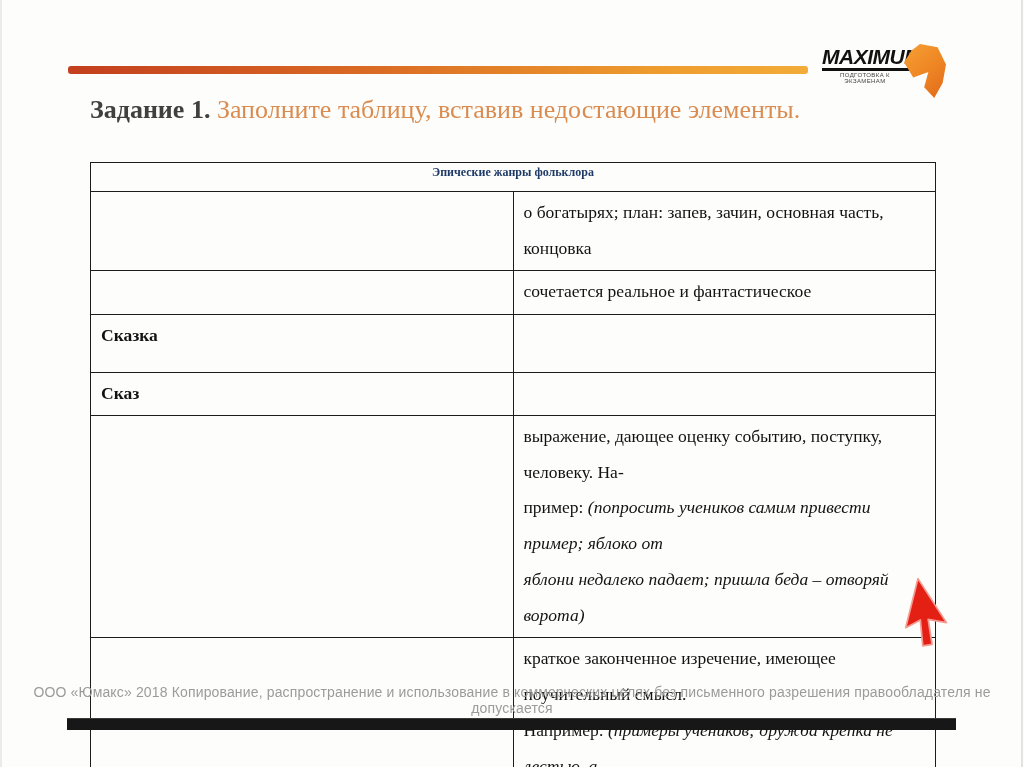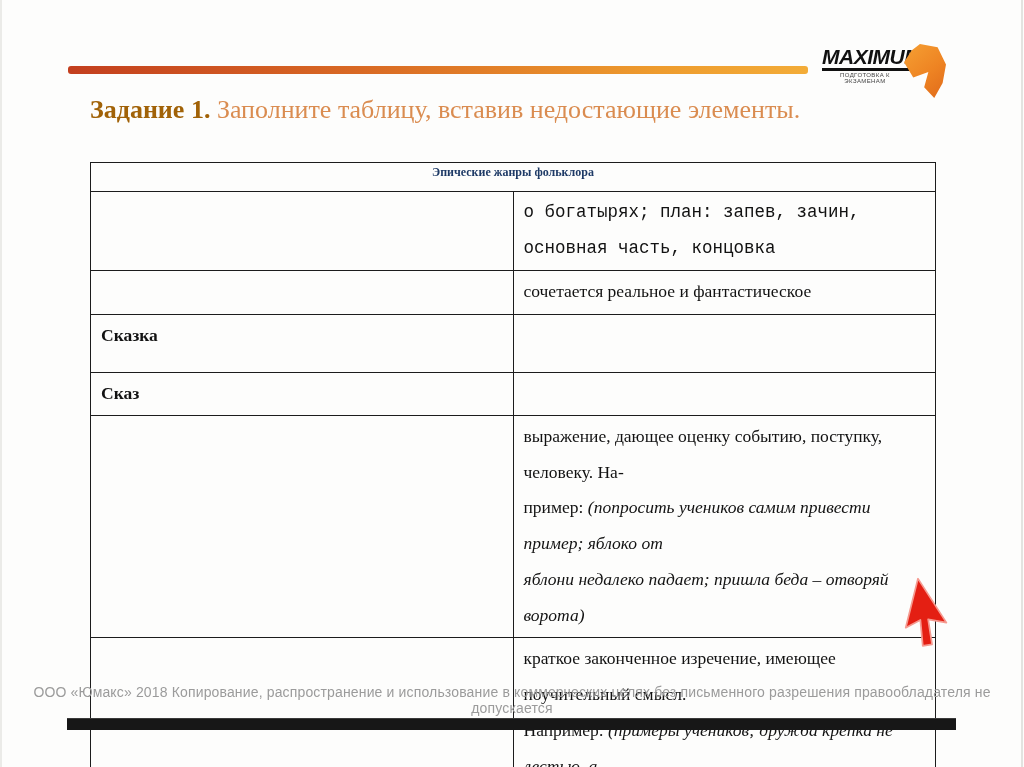--- a/index.html
+++ b/index.html
@@ -34,40 +34,40 @@
     position:absolute;right:-6px;top:-2px;width:42px;height:54px;
     background:linear-gradient(140deg,#f6a033 0%,#ee8423 55%,#e06a1a 100%);
     clip-path:polygon(38% 0,80% 6%,100% 38%,92% 72%,72% 100%,48% 80%,58% 52%,22% 62%,0 34%,18% 12%);
   }
 
   
   .title{
     position:absolute;left:90px;top:93px;width:762px;
     font-size:26px;line-height:1.28;
   }
-  .title-prefix{font-weight:bold;color:#a16207;}
+  .title-prefix{font-weight:bold;color:#404040;}
   .title-rest{color:#da8c50;}
 
   
   .task-table{
     position:absolute;left:90px;top:162px;width:846px;
     border-collapse:collapse;table-layout:fixed;
     font-size:17.5px;color:#121212;
   }
   .task-table th,.task-table td{
     border:1.6px solid #1c1c1c;vertical-align:top;
   }
   .task-table th{
     text-align:center;font-weight:bold;color:#1e3a66;
     font-size:12px;height:24px;padding:2px 4px;
   }
   .task-table td{padding:3px 10px;line-height:2.05;}
   .col-left{width:226px;font-weight:bold;}
   .col-right{font-weight:normal;}
-  tbody tr:nth-child(1) td{height:40px;font-family:Liberation Mono, monospace;}
+  tbody tr:nth-child(1) td{height:40px;}
   tbody tr:nth-child(2) td{height:37px;}
   tbody tr:nth-child(3) td{height:51px;}
   tbody tr:nth-child(4) td{height:29px;}
   tbody tr:nth-child(5) td{height:22px;}
   tbody tr:nth-child(6) td{height:107px;margin-top:18px;}
   tbody tr:nth-child(7) td{height:89px;}
   tbody tr:nth-child(8) td{height:44px;}
 
   
   .footer{

